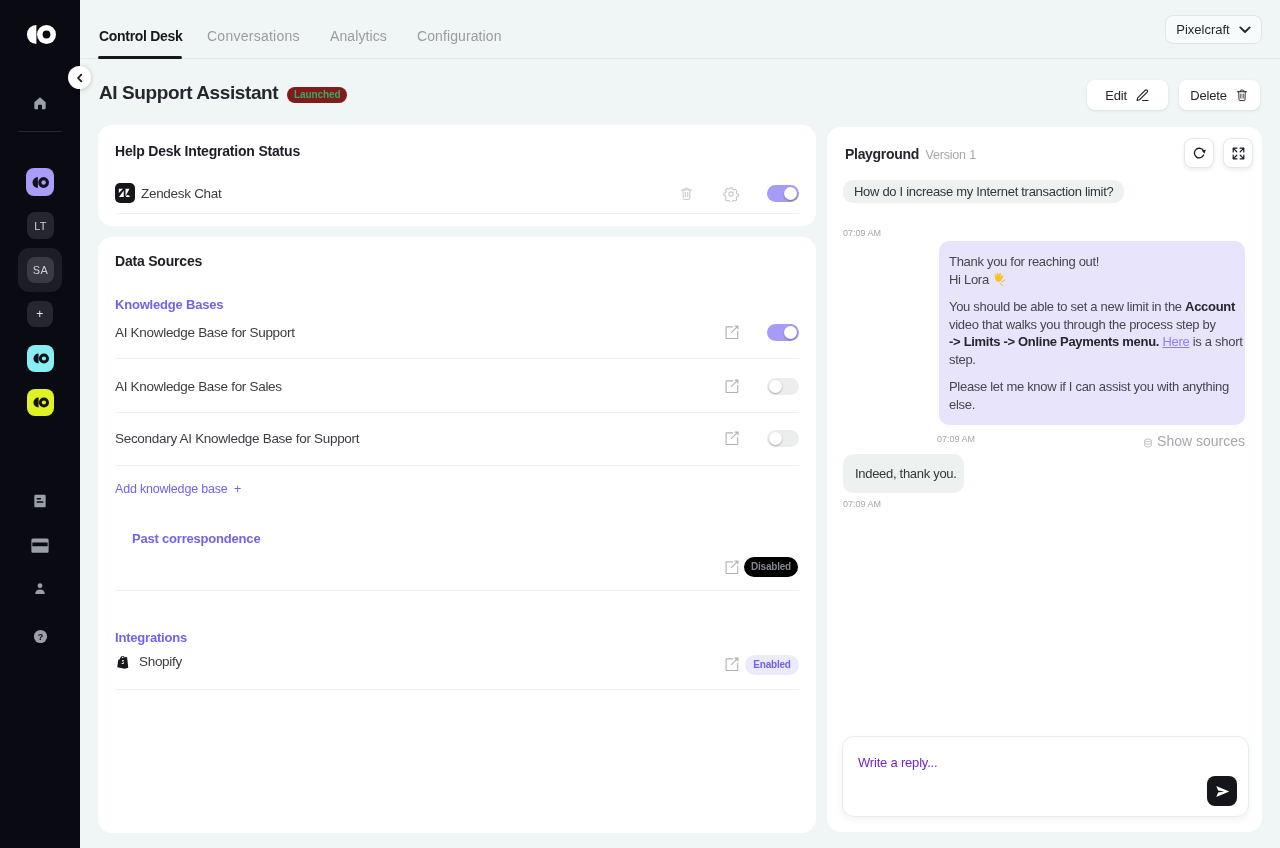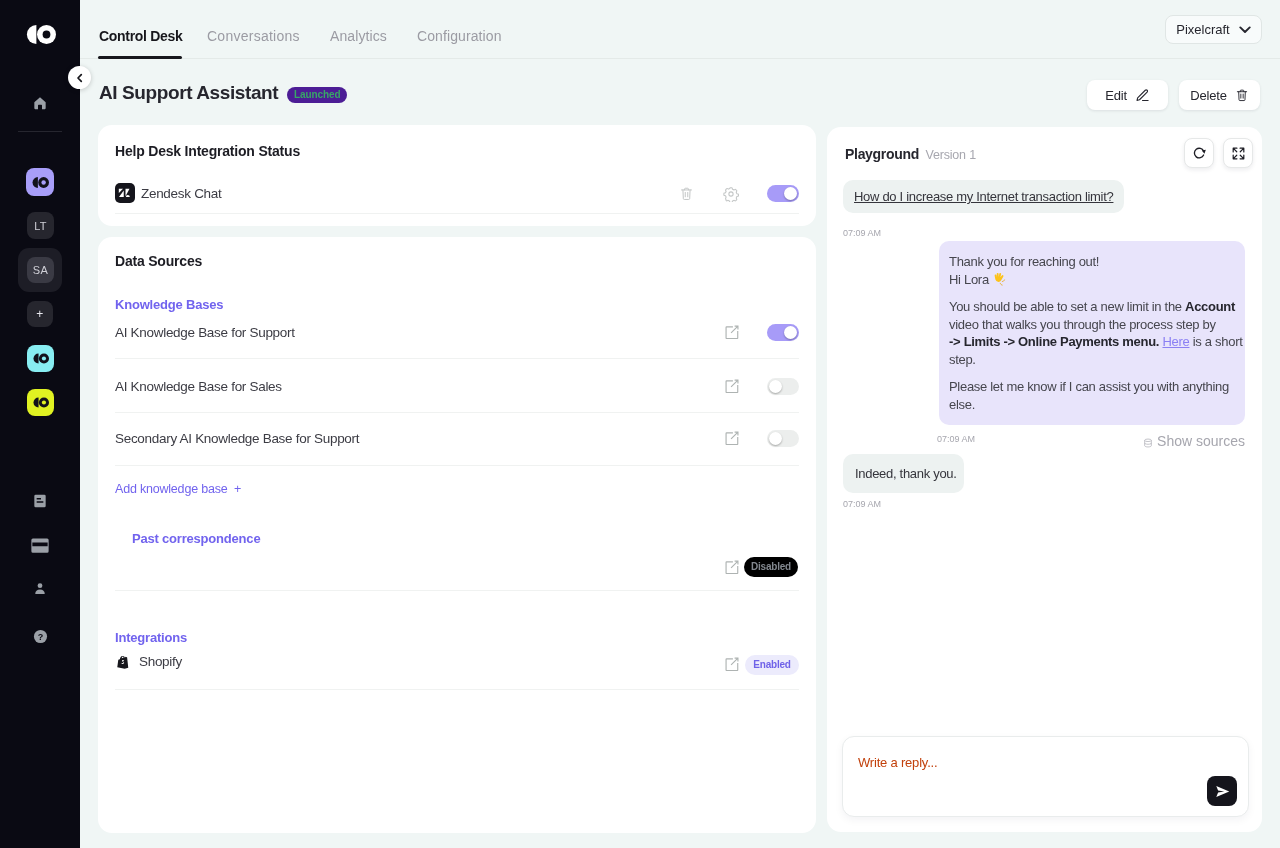--- a/index.html
+++ b/index.html
@@ -9,21 +9,21 @@
 .sidebar { position:absolute; left:0; top:0; width:80px; height:848px; background:#0a0a13; z-index:5; }
 .collapse { position:absolute; left:68px; top:66px; width:23px; height:23px; background:#fff; border-radius:50%; z-index:6; box-shadow:0 1px 5px rgba(0,0,0,.2); display:flex; align-items:center; justify-content:center; }
 .ws { position:absolute; border-radius:8px; display:flex; align-items:center; justify-content:center; font-size:11px; color:#cfcfd6; letter-spacing:.3px; }
 .main { position:absolute; left:80px; top:0; width:1200px; height:848px; }
 .topbar { position:absolute; left:0; top:0; width:1200px; height:59px; border-bottom:1px solid #e4eae8; }
 .tab { position:absolute; top:28px; font-size:14px; color:#9b9ba3; letter-spacing:.1px; }
 .tab.active { color:#17171c; font-weight:bold; letter-spacing:-.3px; }
 .tabline { position:absolute; top:56px; height:3px; background:#17171c; border-radius:2px; }
 .wsbtn { position:absolute; top:15px; left:1085px; width:97px; height:29px; background:rgba(255,255,255,.55); border:1px solid #e0e6e5; border-radius:8px; display:flex; align-items:center; justify-content:center; gap:9px; font-size:13px; color:#26262e; }
 .ptitle { position:absolute; left:19px; top:82px; font-size:19px; font-weight:bold; color:#26262e; letter-spacing:-.4px; }
-.badge-launched { position:absolute; left:207px; top:87px; height:16px; line-height:16px; background:#4c1d95; color:#38a667; font-size:10px; font-weight:bold; padding:0 7px; border-radius:99px; letter-spacing:-.1px;}
+.badge-launched { position:absolute; left:207px; top:87px; height:16px; line-height:16px; background:#7f1d1d; color:#38a667; font-size:10px; font-weight:bold; padding:0 7px; border-radius:99px; letter-spacing:-.1px;}
 .btn { position:absolute; top:80px; height:30px; background:#fff; border-radius:8px; box-shadow:0 1px 3px rgba(25,25,50,.1); display:flex; align-items:center; justify-content:center; gap:8px; font-size:13px; color:#26262e; letter-spacing:-.2px; }
 .card { position:absolute; background:#fff; border-radius:14px; }
 h3 { font-size:14px; font-weight:bold; color:#1d1d24; letter-spacing:-.2px; }
 .purph { color:#7163ee; font-size:13px; font-weight:bold; letter-spacing:-.2px; }
 .rowtxt { font-size:13.5px; color:#3c3c44; letter-spacing:-.3px; }
 .toggle { width:32px; height:17px; border-radius:9px; position:relative; }
 .toggle .knob { position:absolute; top:2px; width:13px; height:13px; border-radius:50%; background:#fff; box-shadow:0 1px 2px rgba(0,0,0,.3); }
 .toggle.on { background:#a79bf8; } .toggle.on .knob { right:2px; }
 .toggle.off { background:#eceeed; } .toggle.off .knob { left:2px; }
 .divline { position:absolute; height:1px; background:#f0f2f1; }
@@ -187,21 +187,21 @@
         <svg width="16" height="16" viewBox="0 0 24 24">
           <path d="M18.9 15 A7.2 7.2 0 1 1 18.9 9.2" stroke="#1d1d24" stroke-width="2" fill="none" stroke-linecap="round"></path>
           <path d="M16.2 8.2 L22.3 7.2 L20.1 13 Z" fill="#1d1d24"></path>
         </svg>
       </div>
     <div class="iconbtn" style="left:396px;">
         <svg width="15" height="15" viewBox="0 0 24 24">
           <path d="M14.5 3.5 h6 v6 M20.2 3.8 l-5.4 5.4 M9.5 20.5 h-6 v-6 M3.8 20.2 l5.4-5.4 M3.5 9.5 v-6 h6 M3.8 3.8 l5.4 5.4 M20.5 14.5 v6 h-6 M20.2 20.2 l-5.4-5.4" stroke="#1d1d24" stroke-width="1.9" fill="none" stroke-linecap="round" stroke-linejoin="round"></path>
         </svg>
       </div>
-    <div class="bubble-u" style="position:absolute;left:16px;top:53px;width:281px;height:33px;padding-left:11px;text-decoration:underline;">How do I increase my Internet transaction limit?</div>
+    <div class="bubble-u" style="position:absolute;left:16px;top:53px;width:281px;height:23px;padding-left:11px;">How do I increase my Internet transaction limit?</div>
     <div class="tstamp" style="position:absolute;left:16px;top:101px;">07:09 AM</div>
     <div class="abs" style="left:112px;top:114px;width:306px;height:184px;background:#e8e4fb;border-radius:10px;padding:12px 10px;">
       <div class="botline">Thank you for reaching out!</div>
       <div class="botline">Hi Lora <svg width="14" height="14" viewBox="0 0 24 24" style="vertical-align:-2.5px;">
             <g transform="rotate(14 12 12)">
               <path d="M5.2 12.2 L3.4 8.3 a1.6 1.6 0 0 1 2.9-1.35 L7.6 9.8 6.1 4.4 a1.6 1.6 0 0 1 3.1-.85 L10.6 8.6 10.3 3.1 a1.6 1.6 0 0 1 3.2-.1 L13.7 8.5 15.2 5 a1.6 1.6 0 0 1 3 1.1 L16.6 11.8 c-.9 3.9-3.3 5.9-6.3 5.1 -2.9-.75-4.4-2.6-5.1-4.7 Z" fill="#fcc21b"></path>
               <path d="M18.6 14.8 c1.6-.4 2.7-1.7 2.9-3.6 M15.9 18.6 c.8 1.5 2.2 2.3 3.9 2.2" stroke="#e8a713" stroke-width="1.3" fill="none" stroke-linecap="round"></path>
             </g>
           </svg></div>
       <div style="height:9.5px;"></div>
@@ -215,21 +215,21 @@
     </div>
     <div class="tstamp" style="position:absolute;left:110px;top:307px;">07:09 AM</div>
     <div class="tstamp" style="position:absolute;right:17px;top:306px;font-size:14px;">
       <svg width="10" height="10" viewBox="0 0 24 24" style="vertical-align:-1.5px;margin-right:4px;">
           <ellipse cx="12" cy="5.5" rx="8" ry="3" stroke="#b0b0b8" stroke-width="1.8" fill="none"></ellipse>
           <path d="M4 5.5 v6.5 c0 1.7 3.6 3 8 3 s8-1.3 8-3 V5.5 M4 12 v6.5 c0 1.7 3.6 3 8 3 s8-1.3 8-3 V12" stroke="#b0b0b8" stroke-width="1.8" fill="none"></path>
         </svg>Show sources</div>
     <div class="bubble-u" style="position:absolute;left:16px;top:327px;width:121px;height:39px;padding-left:12px;">Indeed, thank you.</div>
     <div class="tstamp" style="position:absolute;left:16px;top:372px;">07:09 AM</div>
     <div class="replybox">
-      <div style="position:absolute;left:15px;top:18px;font-size:13px;color:#c2410c;letter-spacing:-.2px;">Write a reply...</div>
+      <div style="position:absolute;left:15px;top:18px;font-size:13px;color:#6d28d9;letter-spacing:-.2px;">Write a reply...</div>
       <div class="sendbtn">
           <svg width="17" height="17" viewBox="0 0 24 24">
             <path d="M3.2 4.4 L21.5 12 L3.2 19.6 L5.8 13.3 L14.5 12 L5.8 10.7 Z" fill="#fff"></path>
           </svg>
         </div>
     </div>
   </div>
 </div>
 
 </body></html>

